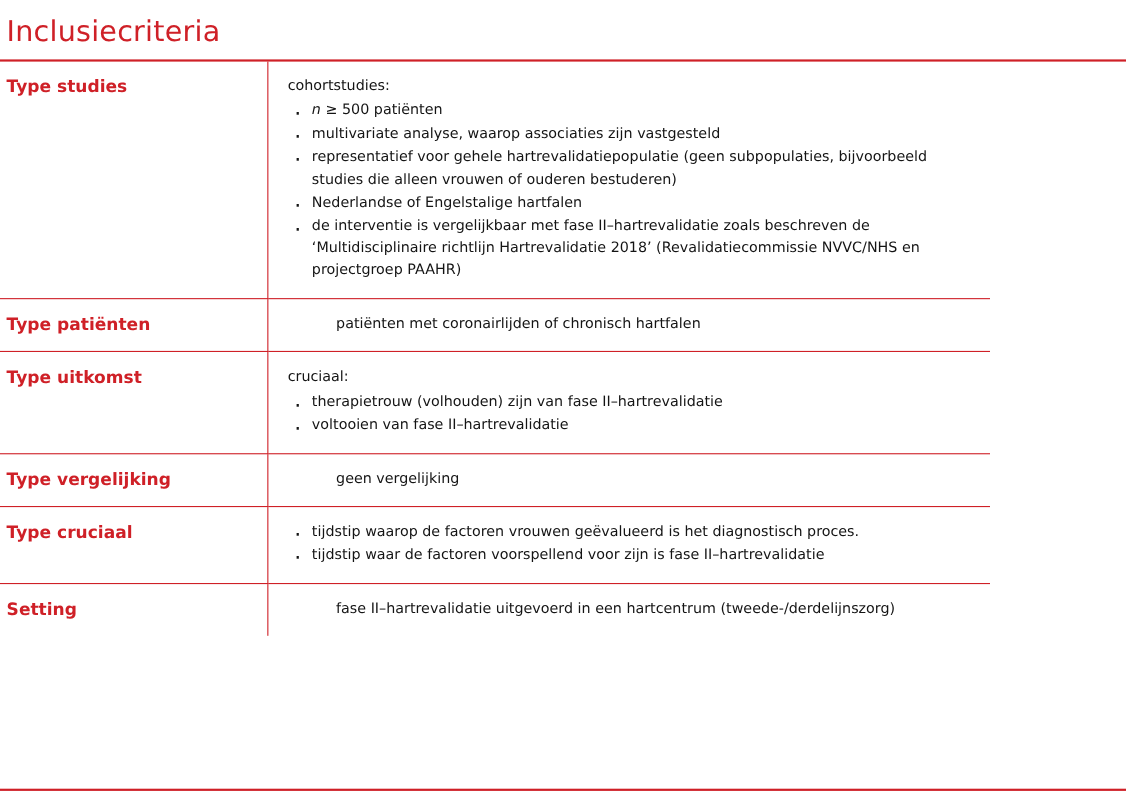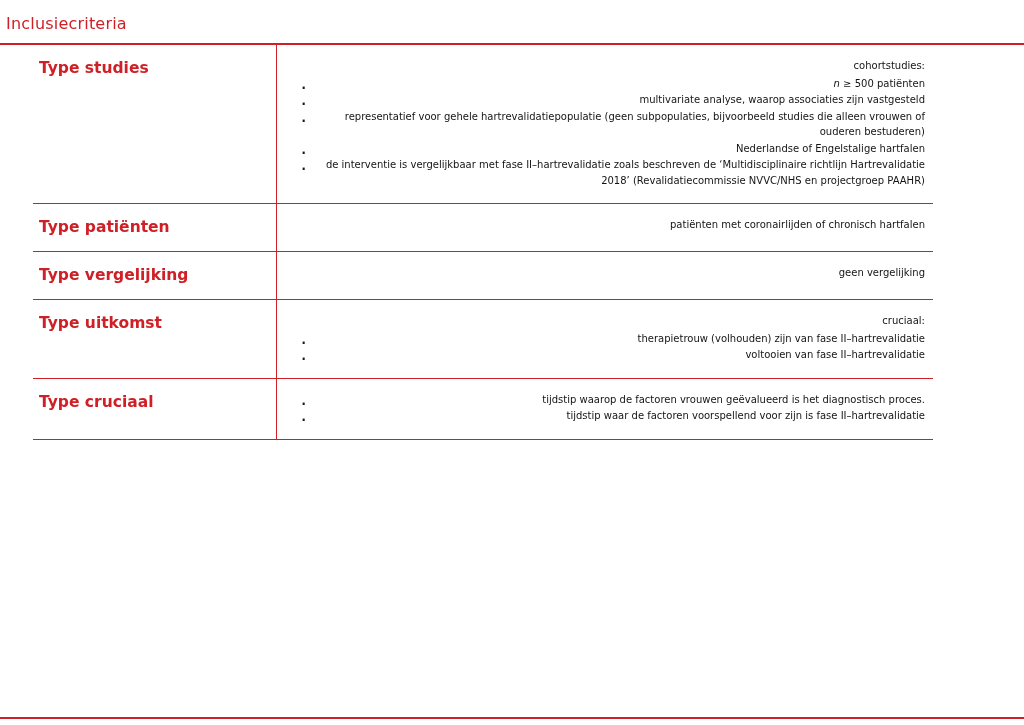--- a/index.html
+++ b/index.html
@@ -18,57 +18,55 @@
     position: relative;
     width: 1024px;
     height: 725px;
     box-sizing: border-box;
   }
   .title-row {
     padding: 14px 0 10px 6px;
   }
   .title {
     color: #cf2027;
-    font-size: 16px;
+    font-size: 26px;
     font-weight: 400;
     letter-spacing: 0.2px;
   }
   .rule {
     height: 2px;
     background: #cf2027;
     width: 1024px;
   }
   table.criteria {
     border-collapse: collapse;
     width: 900px;
     table-layout: fixed;
-    margin-left: 33px;
   }
   table.criteria tr {
     vertical-align: top;
   }
   td.label {
     width: 243px;
     padding: 13px 10px 14px 6px;
     color: #cf2027;
     font-size: 15.5px;
     font-weight: bold;
     border-bottom: 1.5px solid #cf2027;
     border-right: 1.5px solid #cf2027;
     box-sizing: border-box;
     line-height: 1.3;
   }
   td.content {
     padding: 13px 8px 14px 18px;
-    font-size: 10px;
+    font-size: 13px;
     border-bottom: 1.5px solid #cf2027;
     box-sizing: border-box;
     line-height: 1.55;
     color: #141414;
-    text-align: right;
   }
   tr.last td.label, tr.last td.content {
     border-bottom: none;
   }
   .lead {
     margin: 0 0 2px 0;
   }
   ul.bullets {
     list-style: none;
     margin: 0;
@@ -132,44 +130,50 @@
 
       <tr>
         <td class="label">Type patiënten</td>
         <td class="content">
           <p class="plain">patiënten met coronairlijden of chronisch hartfalen</p>
         </td>
       </tr>
 
 
       <tr>
-        <td class="label">Type vergelijking</td>
-        <td class="content">
-          <p class="plain">geen vergelijking</p>
-        </td>
-      </tr>
-
-      <tr>
         <td class="label">Type uitkomst</td>
         <td class="content">
           <p class="lead">cruciaal:</p>
           <ul class="bullets">
             <li>therapietrouw (volhouden) zijn van fase II–hartrevalidatie</li>
             <li>voltooien van fase II–hartrevalidatie</li>
           </ul>
+        </td>
+      </tr>
+
+      <tr>
+        <td class="label">Type vergelijking</td>
+        <td class="content">
+          <p class="plain">geen vergelijking</p>
         </td>
       </tr>
 
       <tr>
         <td class="label">Type cruciaal</td>
         <td class="content">
           <ul class="bullets">
             <li>tijdstip waarop de factoren vrouwen geëvalueerd is het diagnostisch proces.</li>
             <li>tijdstip waar de factoren voorspellend voor zijn is fase II–hartrevalidatie</li>
           </ul>
         </td>
       </tr>
 
+      <tr class="last">
+        <td class="label">Setting</td>
+        <td class="content">
+          <p class="plain">fase II–hartrevalidatie uitgevoerd in een hartcentrum (tweede-/derdelijnszorg)</p>
+        </td>
+      </tr>
     </tbody>
   </table>
 
   <div class="bottom-rule"></div>
 </div>
 
 </body></html>

